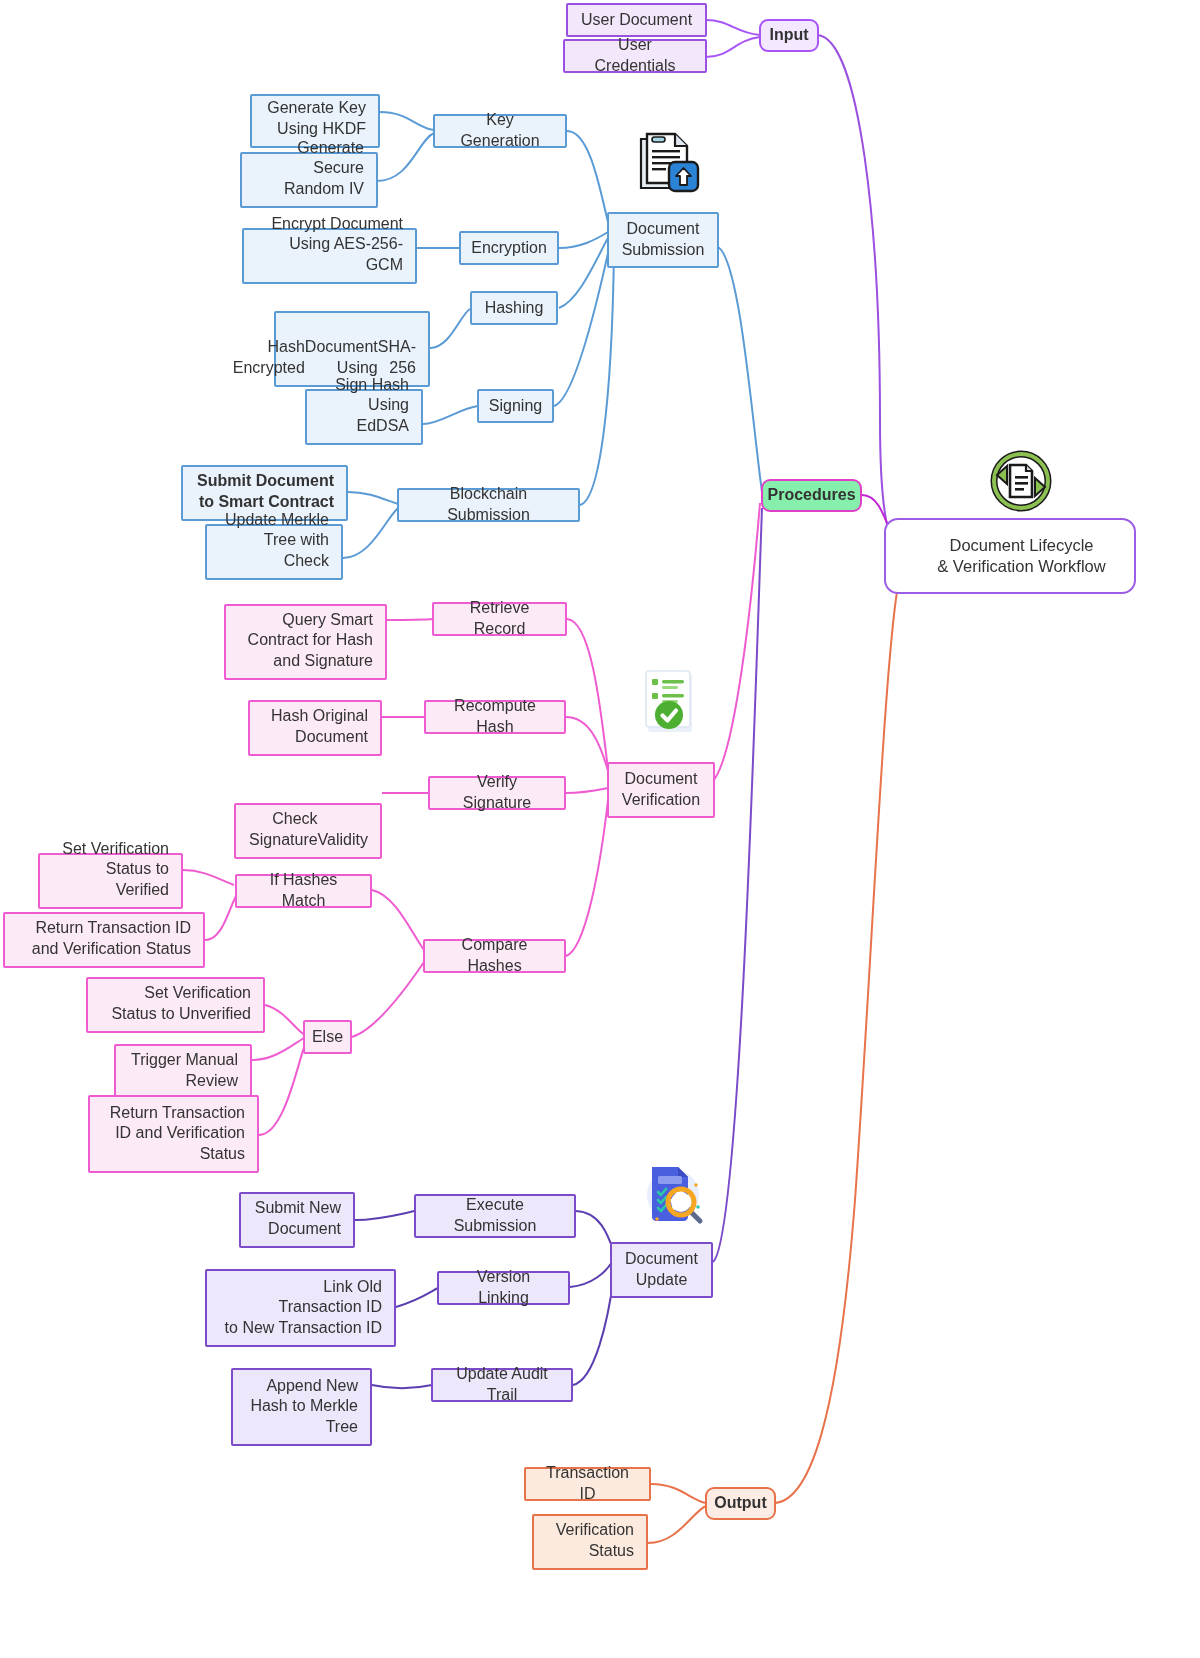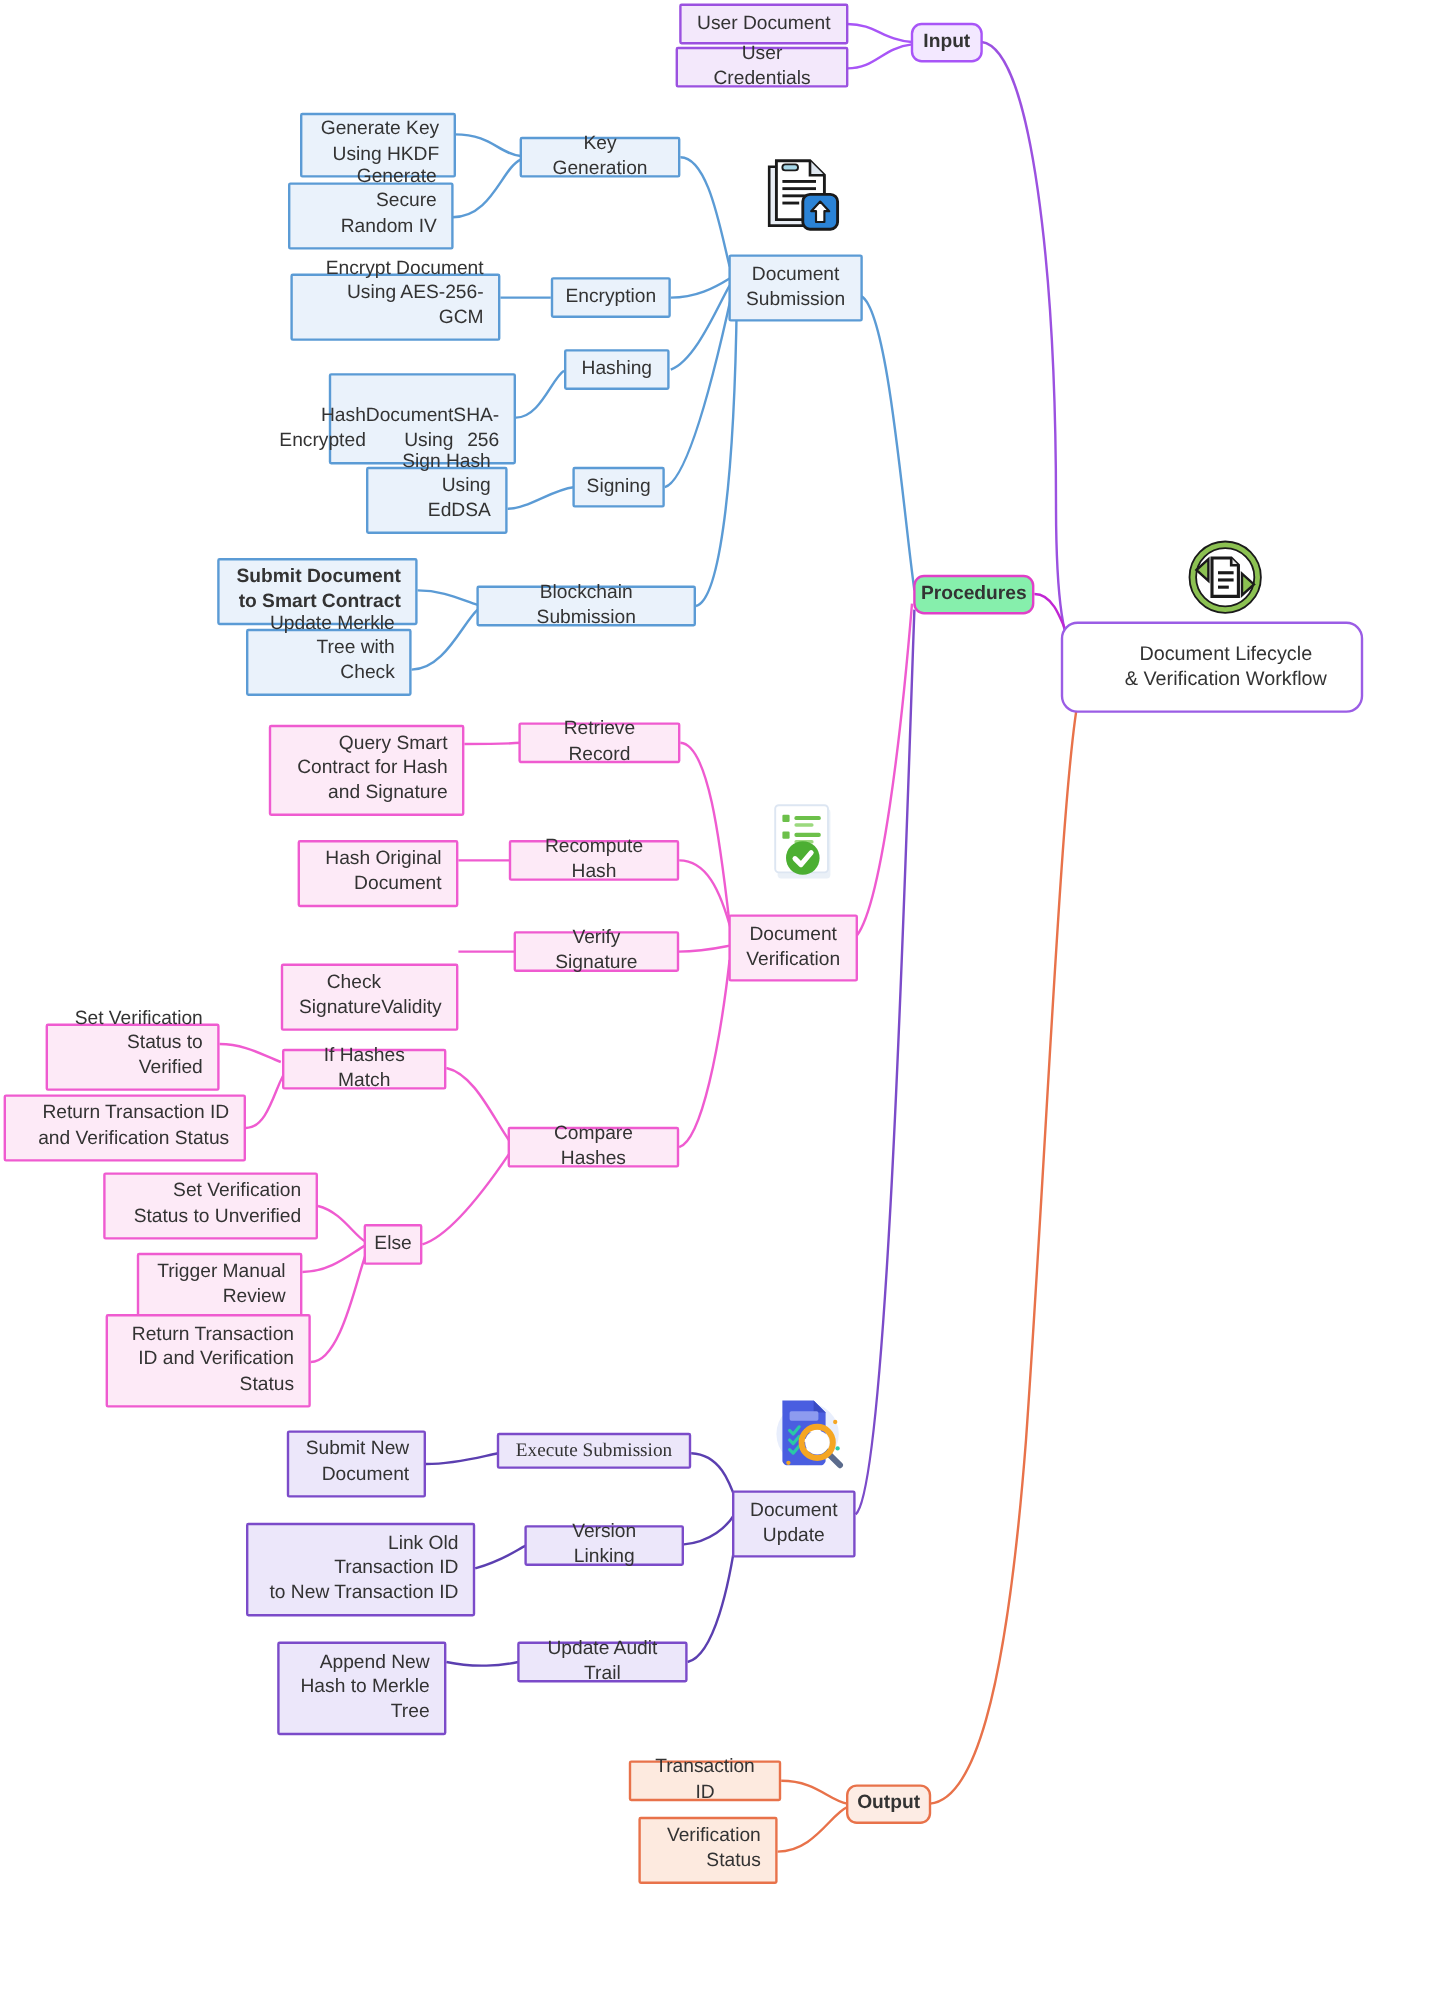--- a/index.html
+++ b/index.html
@@ -310,21 +310,21 @@
     <span>Return Transaction</span>
     <span>ID and Verification</span>
     <span>Status</span>
   </div>
 
   <div class="node rect c-violet pad" style="left:610px;top:1242px;width:103px;height:56px;flex-direction:column;">
     <span>Document</span>
     <span>Update</span>
   </div>
 
-  <div class="node rect c-violet pad" style="left:414px;top:1194px;width:162px;height:30px;font-family:Liberation Serif, serif;">
+  <div class="node rect c-violet pad" style="left:414px;top:1194px;width:162px;height:44px;">
     <span>Execute Submission</span>
   </div>
   <div class="node rect c-violet pad right" style="left:239px;top:1192px;width:116px;height:56px;flex-direction:column;align-items:flex-end;">
     <span>Submit New</span>
     <span>Document</span>
   </div>
 
   <div class="node rect c-violet pad" style="left:437px;top:1271px;width:133px;height:34px;">
     <span>Version Linking</span>
   </div>

